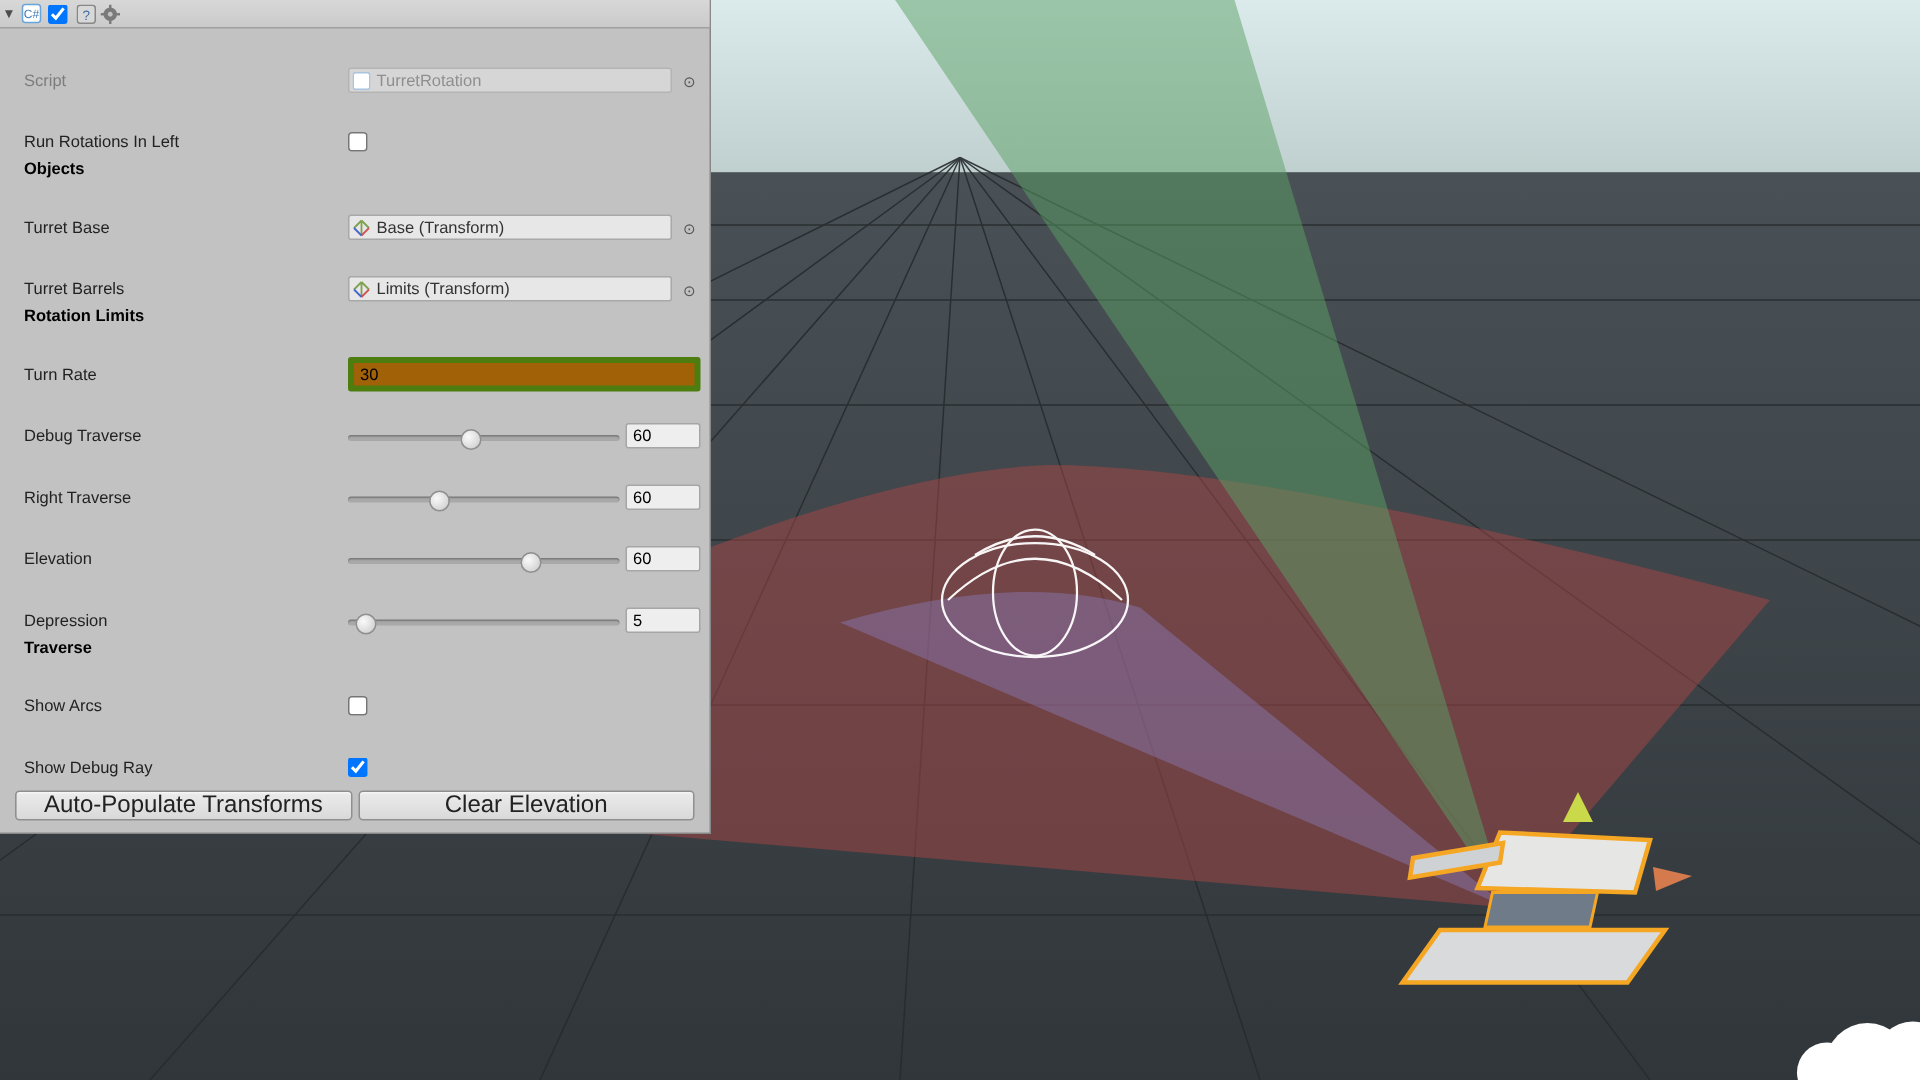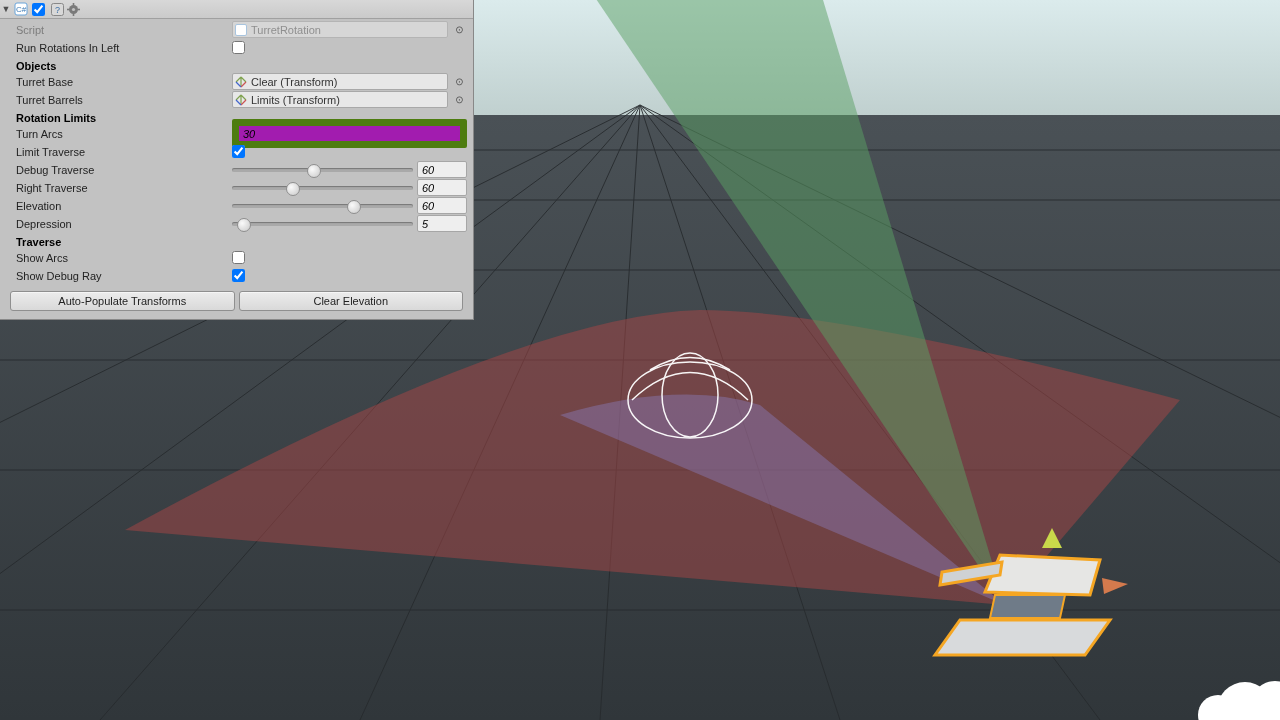--- a/index.html
+++ b/index.html
@@ -80,32 +80,33 @@
 
   .body {
     padding: 2px 6px 6px 6px;
   }
 
   .row {
     display: flex;
     align-items: center;
     height: 17px;
     margin-bottom: 1px;
+    margin-top: 24px;
   }
   .row .label {
     width: 176px;
     flex: 0 0 176px;
     padding-left: 10px;
     color: #222;
   }
   .row .label.dim { color: #7d7d7d; }
   .row .value-col {
     flex: 1;
     display: flex;
-    align-items: center;
+    align-items: flex-end;
     gap: 4px;
     padding-left: 40px;
   }
 
   .section-title {
     font-weight: bold;
     margin: 4px 0 1px 0;
     padding-left: 10px;
   }
 
@@ -140,43 +141,41 @@
     align-items: center;
     justify-content: center;
     color: #555;
     font-size: 10px;
   }
 
   
   .num-field {
     flex: 1;
     height: 15px;
-    background: #a21caf;
-    border: 7px solid #4d7c0f;
+    background: #a16207;
+    border: 4px solid #4d7c0f;
     border-radius: 2px;
     padding: 0 4px;
     display: flex;
     align-items: center;
-    font-style: italic;
   }
 
   
   input[type="checkbox"] {
     width: 13px;
     height: 13px;
     margin: 0;
   }
 
   
   .slider-wrap {
     flex: 1;
     display: flex;
     align-items: center;
     gap: 6px;
-    font-style: italic;
   }
   .slider {
     flex: 1;
     height: 14px;
     position: relative;
   }
   .slider .track {
     position: absolute;
     left: 0; right: 0;
     top: 50%;
@@ -215,21 +214,21 @@
   }
   .unity-btn {
     flex: 1;
     height: 18px;
     background: linear-gradient(#ececec,#d9d9d9);
     border: 1px solid #8f8f8f;
     border-radius: 3px;
     display: flex;
     align-items: center;
     justify-content: center;
-    font-size: 11px;
+    font-size: 16px;
     color: #222;
     box-shadow: 0 1px 0 rgba(255,255,255,0.5) inset;
   }
 </style>
 </head>
 <body>
 
 <div class="viewport">
   <svg viewBox="0 0 1280 720" preserveAspectRatio="none">
 
@@ -363,21 +362,21 @@
       <div class="label">Turret Base</div>
       <div class="value-col">
         <div class="obj-field">
           <span class="transform-icon">
             <svg width="12" height="12" viewBox="0 0 12 12">
               <path d="M6 1 L11 6 M6 1 L1 6 M6 1 L6 11" stroke="#7fa24e" stroke-width="1.2" fill="none"></path>
               <path d="M6 11 L11 6" stroke="#c55" stroke-width="1.2"></path>
               <path d="M6 11 L1 6" stroke="#46c" stroke-width="1.2"></path>
             </svg>
           </span>
-          <span>Clear (Transform)</span>
+          <span>Base (Transform)</span>
         </div>
         <span class="obj-picker">⊙</span>
       </div>
     </div>
 
     <div class="row">
       <div class="label">Turret Barrels</div>
       <div class="value-col">
         <div class="obj-field">
           <span class="transform-icon">
@@ -389,34 +388,28 @@
           </span>
           <span>Limits (Transform)</span>
         </div>
         <span class="obj-picker">⊙</span>
       </div>
     </div>
 
     <div class="section-title">Rotation Limits</div>
 
     <div class="row">
-      <div class="label">Turn Arcs</div>
+      <div class="label">Turn Rate</div>
       <div class="value-col">
         <div class="num-field">
           <span>30</span>
         </div>
       </div>
     </div>
 
-    <div class="row">
-      <div class="label">Limit Traverse</div>
-      <div class="value-col">
-        <input type="checkbox" checked="" style="">
-      </div>
-    </div>
 
     <div class="row">
       <div class="label">Debug Traverse</div>
       <div class="value-col slider-wrap">
         <div class="slider">
           <div class="track"></div>
             <div class="thumb" style="left: 45%;"></div>
         </div>
         <div class="slider-value">
           <span>60</span>

